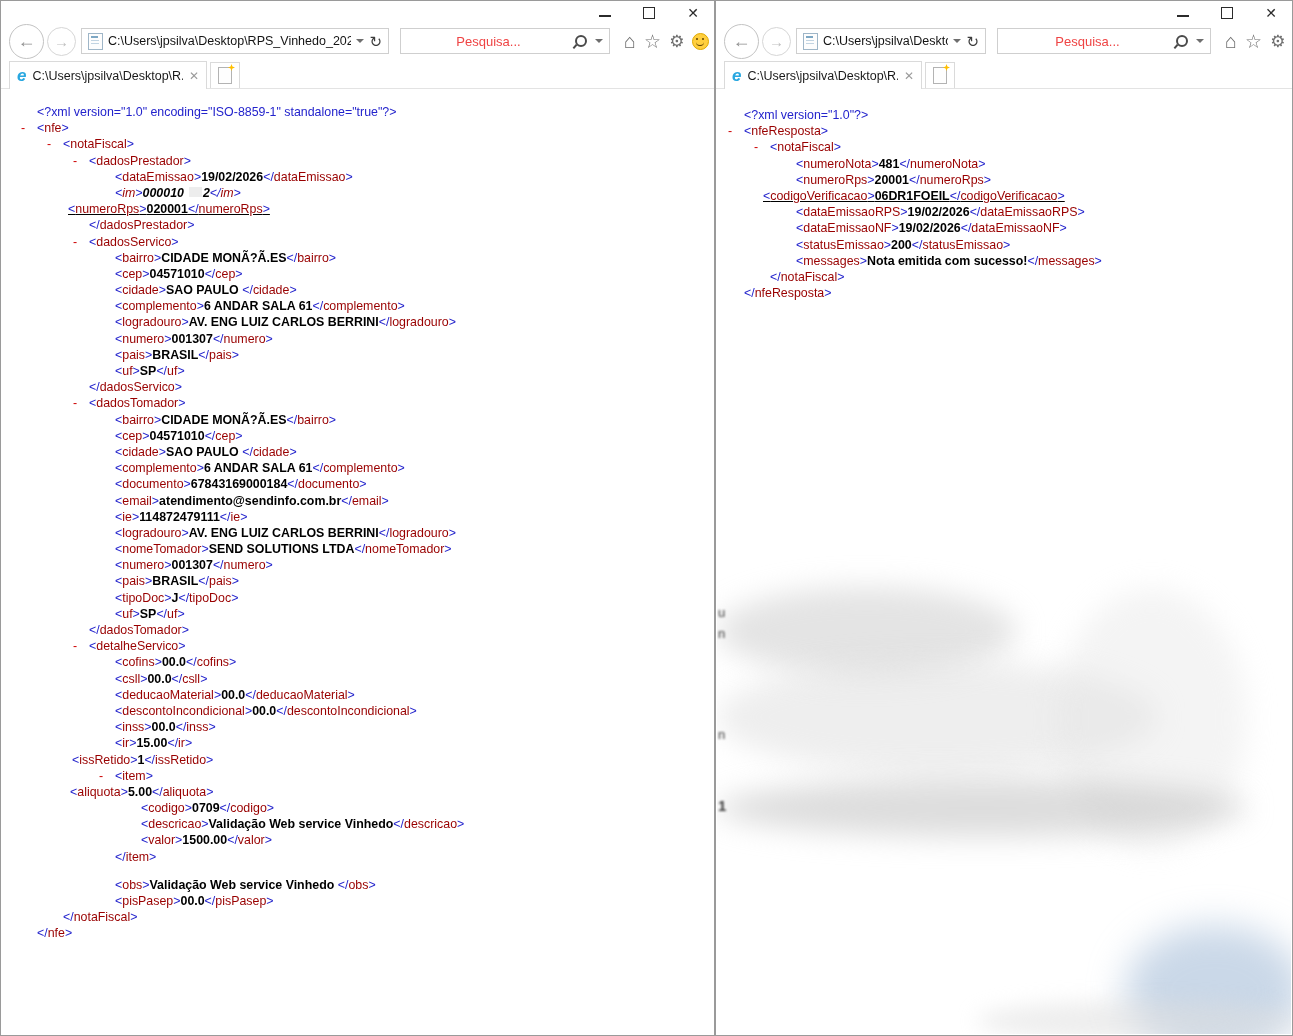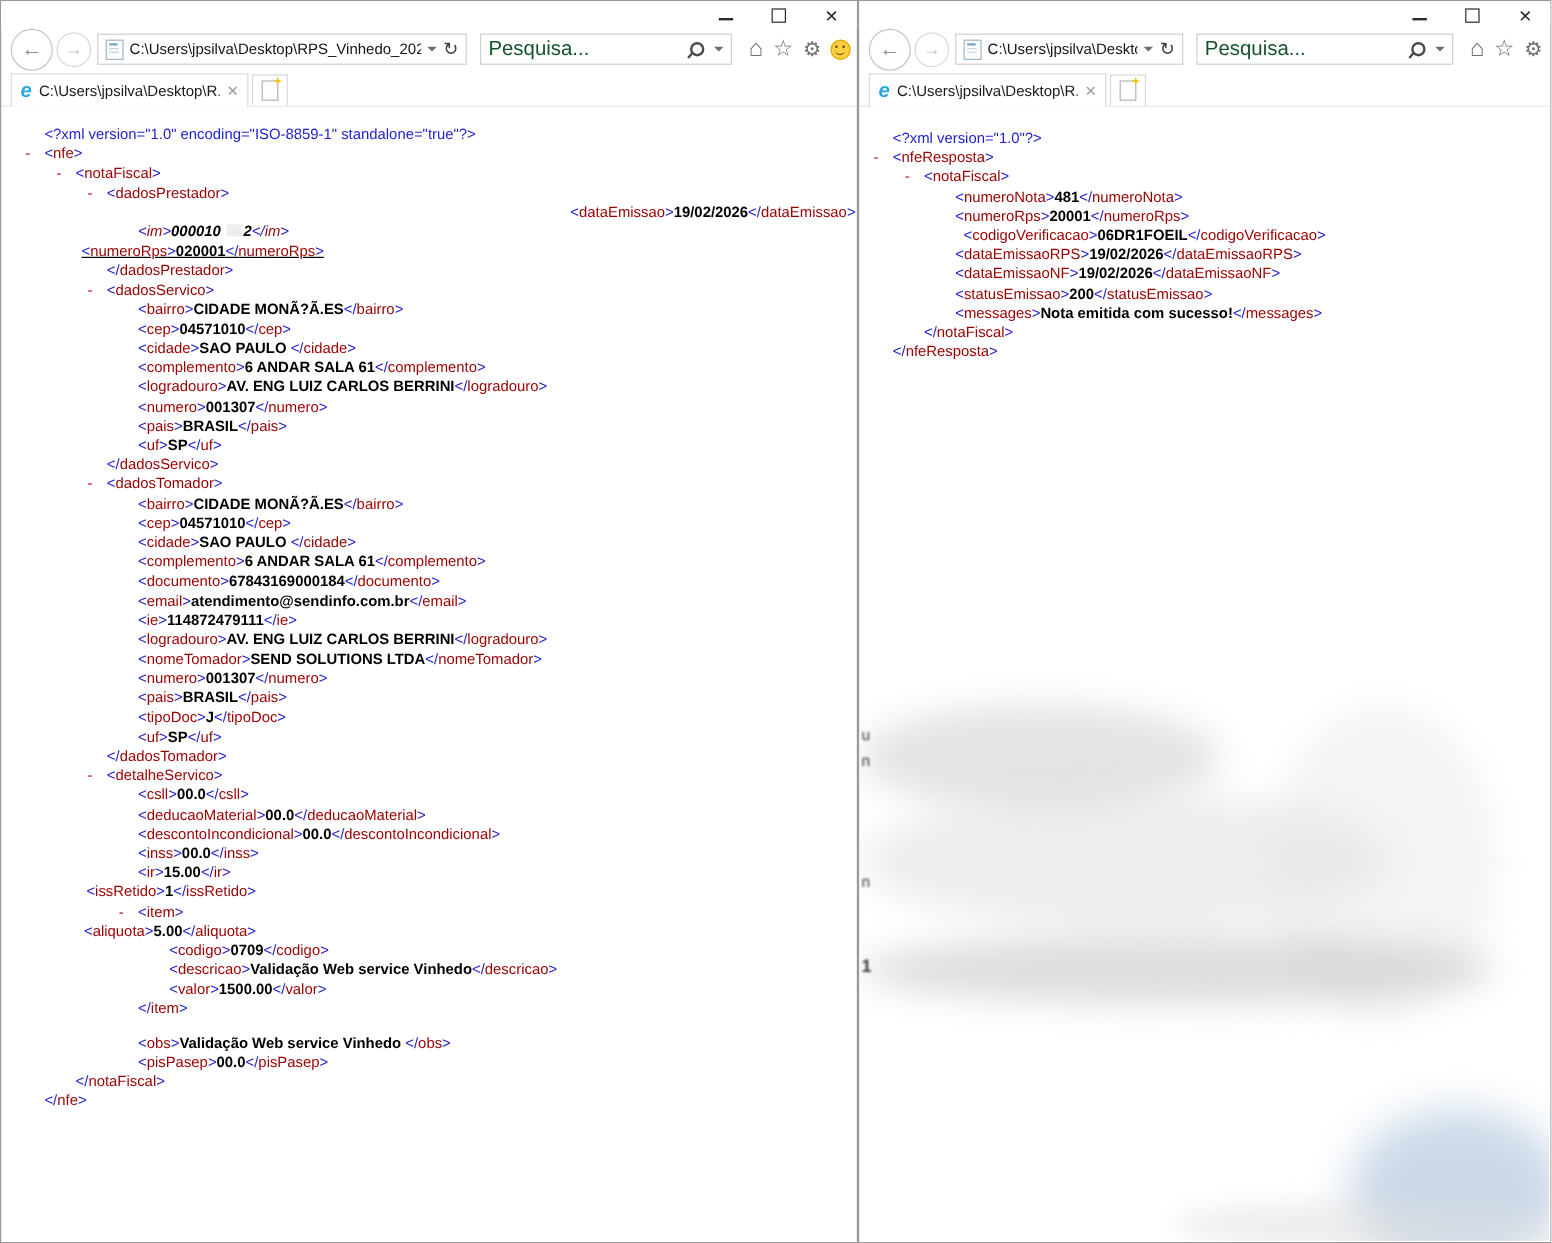--- a/index.html
+++ b/index.html
@@ -33,21 +33,21 @@
   #win-left .addressbar{width:308px;}
   #win-right .addressbar{width:190px;}
   #win-left .searchbox{width:210px;margin-left:6px;}
   #win-right .searchbox{width:214px;margin-left:6px;}
   .page-icon{width:13px;height:15px;border:1px solid #9fb6c8;background:#fdfdfd;position:relative;flex:none;}
   .page-icon::before{content:"";position:absolute;left:2px;top:2px;width:7px;height:2px;background:#7da7c4;}
   .page-icon::after{content:"";position:absolute;left:2px;top:6px;width:8px;height:1px;background:#c2d4e2;box-shadow:0 3px 0 #c2d4e2;}
   .addr-text{flex:1;font-size:12.5px;color:#141414;white-space:nowrap;overflow:hidden;}
   .caret-down{width:0;height:0;border-left:4px solid transparent;border-right:4px solid transparent;border-top:4px solid #6e6e6e;flex:none;}
   .refresh-glyph{font-size:15px;color:#3d3d3d;flex:none;line-height:1;}
-  .search-text{flex:1;font-size:17px;color:#14532d;white-space:nowrap;overflow:hidden;}
+  .search-text{flex:1;font-size:13px;color:#ef4444;white-space:nowrap;overflow:hidden;text-align:center;}
   .magnifier{width:8px;height:8px;border:2px solid #4a4a4a;border-radius:50%;position:relative;flex:none;margin-right:3px;}
   .magnifier::after{content:"";position:absolute;width:2px;height:5px;background:#4a4a4a;left:-3px;top:7px;transform:rotate(40deg);}
   .toolicons{display:flex;align-items:center;gap:8px;margin-left:9px;flex:none;}
   .tool{color:#6f6f6f;cursor:default;line-height:1;}
   .home-glyph{font-size:20px;}
   .star-glyph{font-size:19px;}
   .gear-glyph{font-size:17px;}
   .smiley{width:15px;height:15px;border-radius:50%;background:#ffcf3f;border:1px solid #dfa900;position:relative;flex:none;}
   .smiley::before{content:"";position:absolute;left:3px;top:4px;width:2px;height:2px;border-radius:50%;background:#5f4200;box-shadow:6px 0 0 #5f4200;}
   .smiley::after{content:"";position:absolute;left:3px;top:6px;width:8px;height:5px;border-bottom:1.6px solid #5f4200;border-radius:0 0 8px 8px;}
@@ -141,21 +141,21 @@
     <div class="newtab">
         <span class="newtab-page"></span>
       </div>
   </div>
   <div class="content">
     <div class="xml-area" id="xml-left">
         <div class="xline" style="padding-left: 35px;"><span class="prolog">&lt;?xml version="1.0" encoding="ISO-8859-1" standalone="true"?&gt;</span></div>
         <div class="xline" style="padding-left: 35px;"><span class="marker" style="left: 19px;">-</span><span class="d">&lt;</span><span class="t">nfe</span><span class="d">&gt;</span></div>
         <div class="xline" style="padding-left: 61px;"><span class="marker" style="left: 45px;">-</span><span class="d">&lt;</span><span class="t">notaFiscal</span><span class="d">&gt;</span></div>
         <div class="xline" style="padding-left: 87px;"><span class="marker" style="left: 71px;">-</span><span class="d">&lt;</span><span class="t">dadosPrestador</span><span class="d">&gt;</span></div>
-        <div class="xline" style=" text-align: right;"><span class="d">&lt;</span><span class="t">dataEmissao</span><span class="d">&gt;</span><span class="v">19/02/2026</span><span class="d">&lt;/</span><span class="t">dataEmissao</span><span class="d">&gt;</span></div>
+        <div class="xline" style="padding-left: 113px;"><span class="d">&lt;</span><span class="t">dataEmissao</span><span class="d">&gt;</span><span class="v">19/02/2026</span><span class="d">&lt;/</span><span class="t">dataEmissao</span><span class="d">&gt;</span></div>
         <div class="xline" style="padding-left: 113px; font-style: italic;"><span class="d">&lt;</span><span class="t">im</span><span class="d">&gt;</span><span class="v">000010</span><span class="redact"></span><span class="v">2</span><span class="d">&lt;/</span><span class="t">im</span><span class="d">&gt;</span></div>
         <div class="xline" style="padding-left: 66px; text-decoration: underline;"><span class="d">&lt;</span><span class="t">numeroRps</span><span class="d">&gt;</span><span class="v">020001</span><span class="d">&lt;/</span><span class="t">numeroRps</span><span class="d">&gt;</span></div>
         <div class="xline" style="padding-left: 87px;"><span class="d">&lt;/</span><span class="t">dadosPrestador</span><span class="d">&gt;</span></div>
         <div class="xline" style="padding-left: 87px;"><span class="marker" style="left: 71px;">-</span><span class="d">&lt;</span><span class="t">dadosServico</span><span class="d">&gt;</span></div>
         <div class="xline" style="padding-left: 113px;"><span class="d">&lt;</span><span class="t">bairro</span><span class="d">&gt;</span><span class="v">CIDADE MONÃ?Ã.ES</span><span class="d">&lt;/</span><span class="t">bairro</span><span class="d">&gt;</span></div>
         <div class="xline" style="padding-left: 113px;"><span class="d">&lt;</span><span class="t">cep</span><span class="d">&gt;</span><span class="v">04571010</span><span class="d">&lt;/</span><span class="t">cep</span><span class="d">&gt;</span></div>
         <div class="xline" style="padding-left: 113px;"><span class="d">&lt;</span><span class="t">cidade</span><span class="d">&gt;</span><span class="v">SAO PAULO </span><span class="d">&lt;/</span><span class="t">cidade</span><span class="d">&gt;</span></div>
         <div class="xline" style="padding-left: 113px;"><span class="d">&lt;</span><span class="t">complemento</span><span class="d">&gt;</span><span class="v">6 ANDAR SALA 61</span><span class="d">&lt;/</span><span class="t">complemento</span><span class="d">&gt;</span></div>
         <div class="xline" style="padding-left: 113px;"><span class="d">&lt;</span><span class="t">logradouro</span><span class="d">&gt;</span><span class="v">AV. ENG LUIZ CARLOS BERRINI</span><span class="d">&lt;/</span><span class="t">logradouro</span><span class="d">&gt;</span></div>
         <div class="xline" style="padding-left: 113px;"><span class="d">&lt;</span><span class="t">numero</span><span class="d">&gt;</span><span class="v">001307</span><span class="d">&lt;/</span><span class="t">numero</span><span class="d">&gt;</span></div>
@@ -171,20 +171,21 @@
         <div class="xline" style="padding-left: 113px;"><span class="d">&lt;</span><span class="t">email</span><span class="d">&gt;</span><span class="v">atendimento@sendinfo.com.br</span><span class="d">&lt;/</span><span class="t">email</span><span class="d">&gt;</span></div>
         <div class="xline" style="padding-left: 113px;"><span class="d">&lt;</span><span class="t">ie</span><span class="d">&gt;</span><span class="v">114872479111</span><span class="d">&lt;/</span><span class="t">ie</span><span class="d">&gt;</span></div>
         <div class="xline" style="padding-left: 113px;"><span class="d">&lt;</span><span class="t">logradouro</span><span class="d">&gt;</span><span class="v">AV. ENG LUIZ CARLOS BERRINI</span><span class="d">&lt;/</span><span class="t">logradouro</span><span class="d">&gt;</span></div>
         <div class="xline" style="padding-left: 113px;"><span class="d">&lt;</span><span class="t">nomeTomador</span><span class="d">&gt;</span><span class="v">SEND SOLUTIONS LTDA</span><span class="d">&lt;/</span><span class="t">nomeTomador</span><span class="d">&gt;</span></div>
         <div class="xline" style="padding-left: 113px;"><span class="d">&lt;</span><span class="t">numero</span><span class="d">&gt;</span><span class="v">001307</span><span class="d">&lt;/</span><span class="t">numero</span><span class="d">&gt;</span></div>
         <div class="xline" style="padding-left: 113px;"><span class="d">&lt;</span><span class="t">pais</span><span class="d">&gt;</span><span class="v">BRASIL</span><span class="d">&lt;/</span><span class="t">pais</span><span class="d">&gt;</span></div>
         <div class="xline" style="padding-left: 113px;"><span class="d">&lt;</span><span class="t">tipoDoc</span><span class="d">&gt;</span><span class="v">J</span><span class="d">&lt;/</span><span class="t">tipoDoc</span><span class="d">&gt;</span></div>
         <div class="xline" style="padding-left: 113px;"><span class="d">&lt;</span><span class="t">uf</span><span class="d">&gt;</span><span class="v">SP</span><span class="d">&lt;/</span><span class="t">uf</span><span class="d">&gt;</span></div>
         <div class="xline" style="padding-left: 87px;"><span class="d">&lt;/</span><span class="t">dadosTomador</span><span class="d">&gt;</span></div>
         <div class="xline" style="padding-left: 87px;"><span class="marker" style="left: 71px;">-</span><span class="d">&lt;</span><span class="t">detalheServico</span><span class="d">&gt;</span></div>
+        <div class="xline" style="padding-left: 113px;"><span class="d">&lt;</span><span class="t">cofins</span><span class="d">&gt;</span><span class="v">00.0</span><span class="d">&lt;/</span><span class="t">cofins</span><span class="d">&gt;</span></div>
         <div class="xline" style="padding-left: 113px;"><span class="d">&lt;</span><span class="t">csll</span><span class="d">&gt;</span><span class="v">00.0</span><span class="d">&lt;/</span><span class="t">csll</span><span class="d">&gt;</span></div>
         <div class="xline" style="padding-left: 113px;"><span class="d">&lt;</span><span class="t">deducaoMaterial</span><span class="d">&gt;</span><span class="v">00.0</span><span class="d">&lt;/</span><span class="t">deducaoMaterial</span><span class="d">&gt;</span></div>
         <div class="xline" style="padding-left: 113px;"><span class="d">&lt;</span><span class="t">descontoIncondicional</span><span class="d">&gt;</span><span class="v">00.0</span><span class="d">&lt;/</span><span class="t">descontoIncondicional</span><span class="d">&gt;</span></div>
         <div class="xline" style="padding-left: 113px;"><span class="d">&lt;</span><span class="t">inss</span><span class="d">&gt;</span><span class="v">00.0</span><span class="d">&lt;/</span><span class="t">inss</span><span class="d">&gt;</span></div>
         <div class="xline" style="padding-left: 113px;"><span class="d">&lt;</span><span class="t">ir</span><span class="d">&gt;</span><span class="v">15.00</span><span class="d">&lt;/</span><span class="t">ir</span><span class="d">&gt;</span></div>
         <div class="xline" style="padding-left: 70px;"><span class="d">&lt;</span><span class="t">issRetido</span><span class="d">&gt;</span><span class="v">1</span><span class="d">&lt;/</span><span class="t">issRetido</span><span class="d">&gt;</span></div>
         <div class="xline" style="padding-left: 113px;"><span class="marker" style="left: 97px;">-</span><span class="d">&lt;</span><span class="t">item</span><span class="d">&gt;</span></div>
         <div class="xline" style="padding-left: 68px;"><span class="d">&lt;</span><span class="t">aliquota</span><span class="d">&gt;</span><span class="v">5.00</span><span class="d">&lt;/</span><span class="t">aliquota</span><span class="d">&gt;</span></div>
         <div class="xline" style="padding-left: 139px;"><span class="d">&lt;</span><span class="t">codigo</span><span class="d">&gt;</span><span class="v">0709</span><span class="d">&lt;/</span><span class="t">codigo</span><span class="d">&gt;</span></div>
         <div class="xline" style="padding-left: 139px;"><span class="d">&lt;</span><span class="t">descricao</span><span class="d">&gt;</span><span class="v">Validação Web service Vinhedo</span><span class="d">&lt;/</span><span class="t">descricao</span><span class="d">&gt;</span></div>
@@ -247,21 +248,21 @@
         <span class="newtab-page"></span>
       </div>
   </div>
   <div class="content">
     <div class="xml-area" id="xml-right">
         <div class="xline" style="padding-left: 27px;"><span class="prolog">&lt;?xml version="1.0"?&gt;</span></div>
         <div class="xline" style="padding-left: 27px;"><span class="marker" style="left: 11px;">-</span><span class="d">&lt;</span><span class="t">nfeResposta</span><span class="d">&gt;</span></div>
         <div class="xline" style="padding-left: 53px;"><span class="marker" style="left: 37px;">-</span><span class="d">&lt;</span><span class="t">notaFiscal</span><span class="d">&gt;</span></div>
         <div class="xline" style="padding-left: 79px;"><span class="d">&lt;</span><span class="t">numeroNota</span><span class="d">&gt;</span><span class="v">481</span><span class="d">&lt;/</span><span class="t">numeroNota</span><span class="d">&gt;</span></div>
         <div class="xline" style="padding-left: 79px;"><span class="d">&lt;</span><span class="t">numeroRps</span><span class="d">&gt;</span><span class="v">20001</span><span class="d">&lt;/</span><span class="t">numeroRps</span><span class="d">&gt;</span></div>
-        <div class="xline" style="padding-left: 86px;"><span class="d">&lt;</span><span class="t">codigoVerificacao</span><span class="d">&gt;</span><span class="v">06DR1FOEIL</span><span class="d">&lt;/</span><span class="t">codigoVerificacao</span><span class="d">&gt;</span></div>
+        <div class="xline" style="padding-left: 46px; text-decoration: underline;"><span class="d">&lt;</span><span class="t">codigoVerificacao</span><span class="d">&gt;</span><span class="v">06DR1FOEIL</span><span class="d">&lt;/</span><span class="t">codigoVerificacao</span><span class="d">&gt;</span></div>
         <div class="xline" style="padding-left: 79px;"><span class="d">&lt;</span><span class="t">dataEmissaoRPS</span><span class="d">&gt;</span><span class="v">19/02/2026</span><span class="d">&lt;/</span><span class="t">dataEmissaoRPS</span><span class="d">&gt;</span></div>
         <div class="xline" style="padding-left: 79px;"><span class="d">&lt;</span><span class="t">dataEmissaoNF</span><span class="d">&gt;</span><span class="v">19/02/2026</span><span class="d">&lt;/</span><span class="t">dataEmissaoNF</span><span class="d">&gt;</span></div>
         <div class="xline" style="padding-left: 79px;"><span class="d">&lt;</span><span class="t">statusEmissao</span><span class="d">&gt;</span><span class="v">200</span><span class="d">&lt;/</span><span class="t">statusEmissao</span><span class="d">&gt;</span></div>
         <div class="xline" style="padding-left: 79px;"><span class="d">&lt;</span><span class="t">messages</span><span class="d">&gt;</span><span class="v">Nota emitida com sucesso!</span><span class="d">&lt;/</span><span class="t">messages</span><span class="d">&gt;</span></div>
         <div class="xline" style="padding-left: 53px;"><span class="d">&lt;/</span><span class="t">notaFiscal</span><span class="d">&gt;</span></div>
         <div class="xline" style="padding-left: 27px;"><span class="d">&lt;/</span><span class="t">nfeResposta</span><span class="d">&gt;</span></div>
       </div>
     <div class="blur-zone" id="blur-zone">
       <div class="blob blob-a"></div>
       <div class="blob blob-b"></div>

